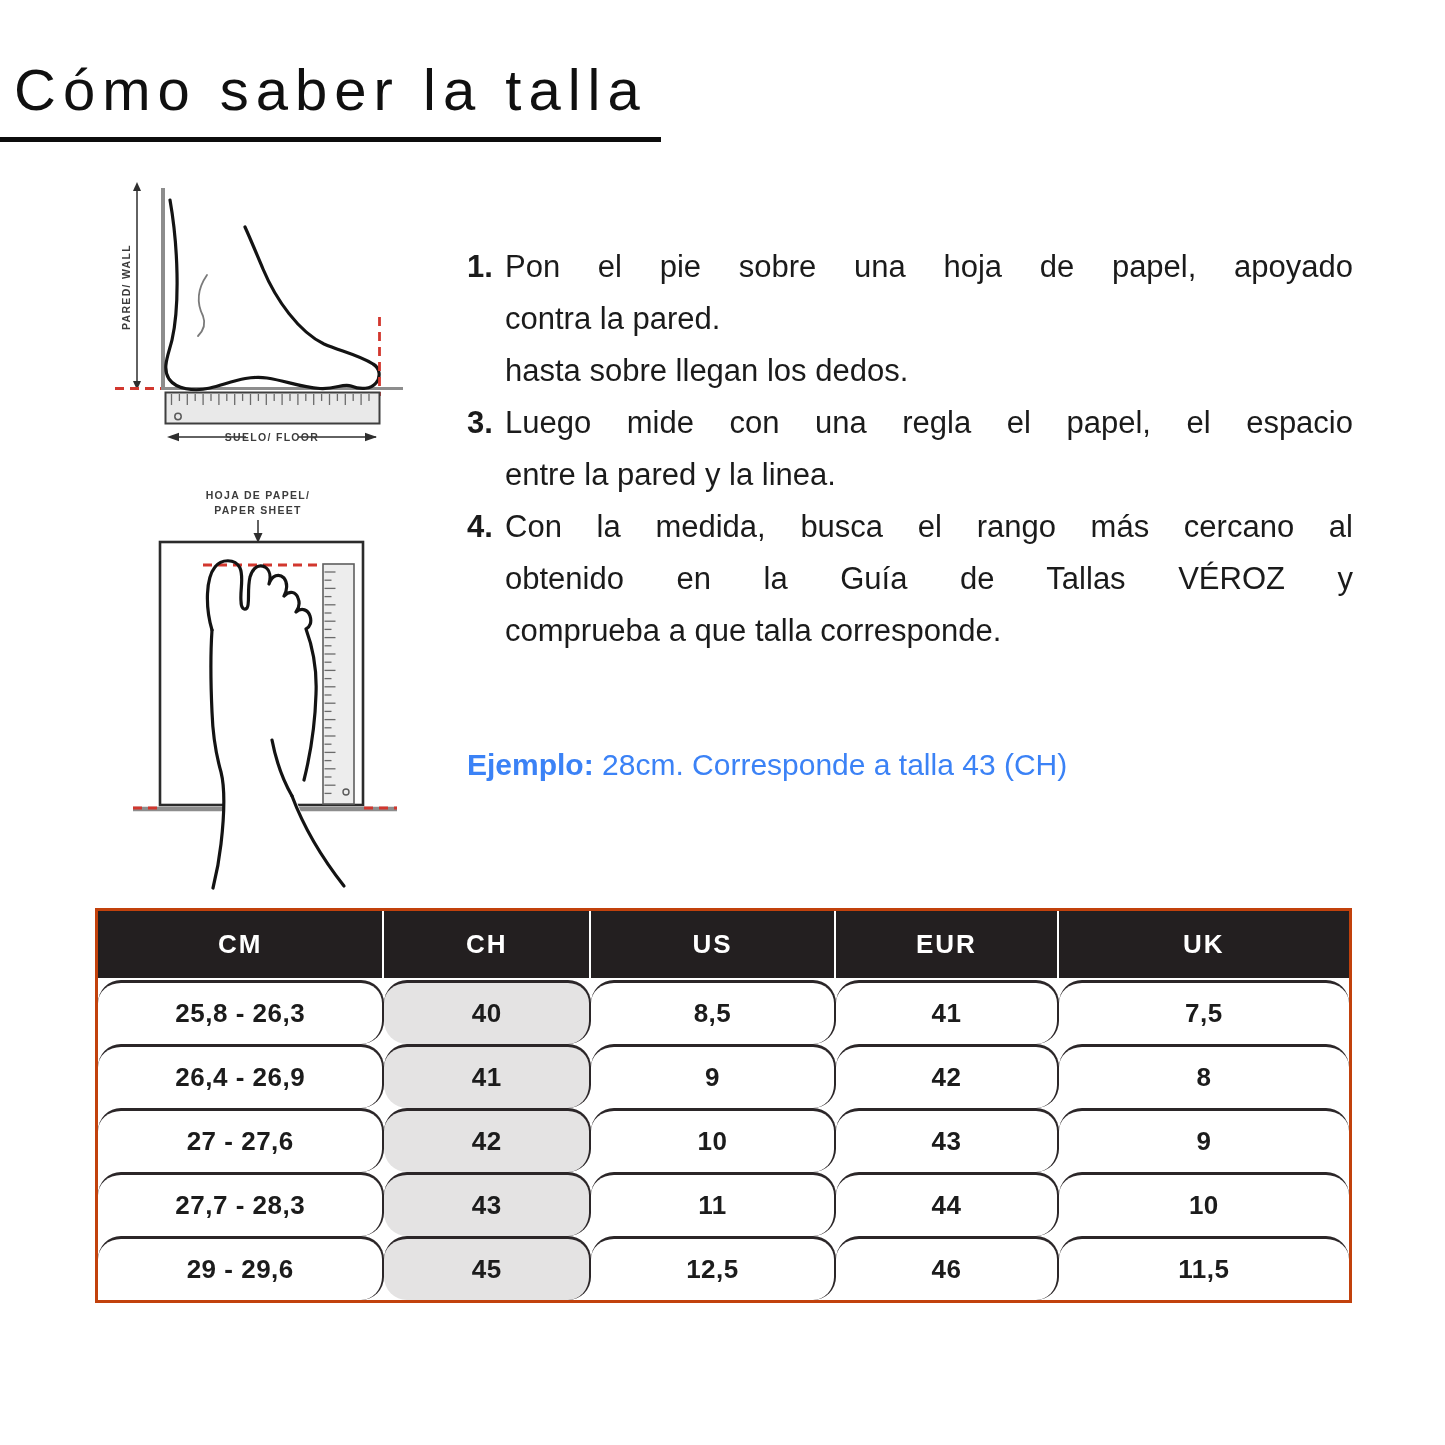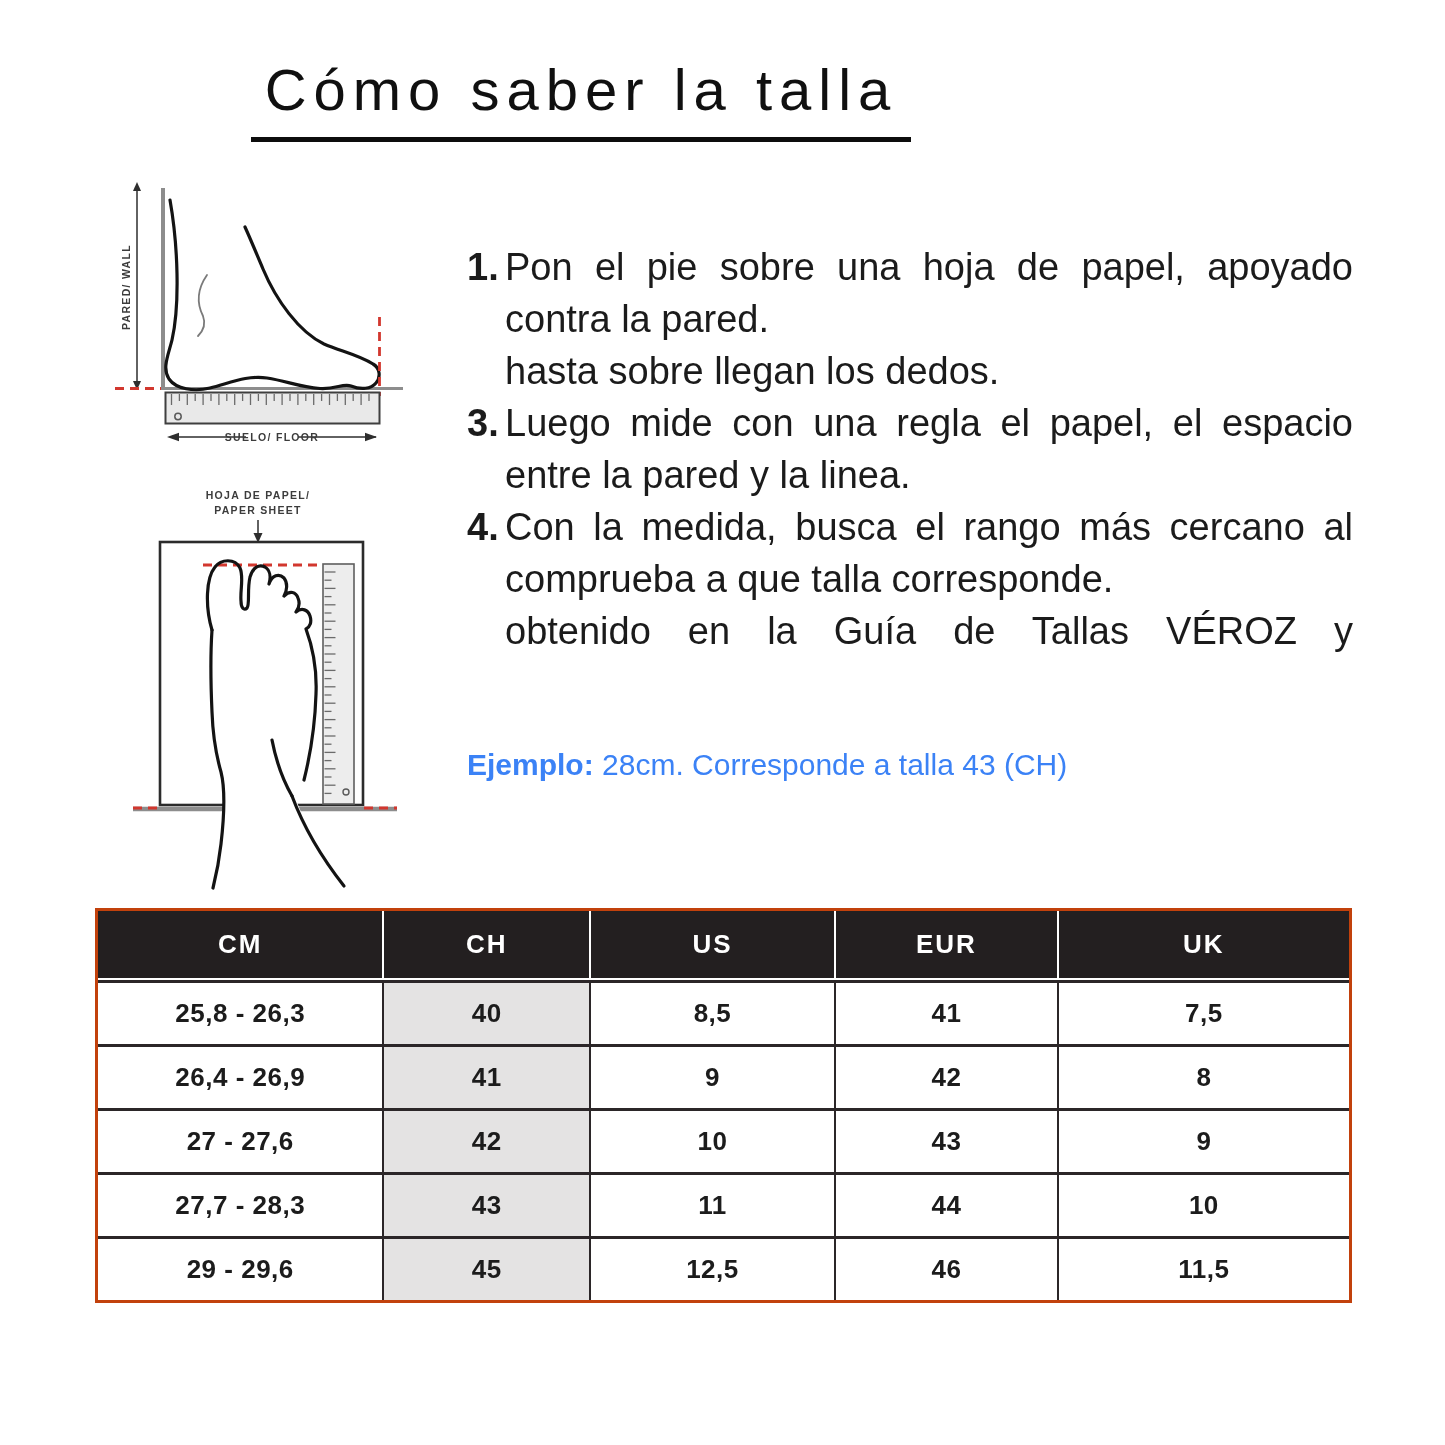--- a/index.html
+++ b/index.html
@@ -1,62 +1,62 @@
 <!DOCTYPE html>
 <html><head>
 <meta charset="utf-8">
 <style>
   html,body{margin:0;padding:0;background:#fff;}
   .page{
     position:relative;width:1445px;height:1445px;background:#fff;overflow:hidden;
     font-family:"Liberation Sans","DejaVu Sans",sans-serif;color:#1b1b1b;
   }
   
-  h1.title{position:absolute;top:56px;left:0;width:1162px;text-align:center;margin:0;font-weight:400;}
+  h1.title{position:absolute;top:56px;left:0;width:1162px;margin:0;font-weight:400;}
   .title-text{
     display:inline-block;font-size:58px;letter-spacing:7px;color:#101010;
     border-bottom:5px solid #0d0d0d;padding:0 14px 14px 14px;font-weight:400;
   }
   
   .diag{position:absolute;}
   .diag1{left:100px;top:170px;width:340px;height:300px;}
   .diag2{left:105px;top:478px;width:345px;height:415px;}
   .diag text{font-family:"Liberation Sans","DejaVu Sans",sans-serif;font-size:10.5px;font-weight:700;letter-spacing:1.3px;fill:#3c3c3c;}
   .ink{stroke:#131313;stroke-width:3.2;fill:none;stroke-linecap:round;stroke-linejoin:round;}
   .thin-gray{stroke:#7a7a7a;stroke-width:1.8;fill:none;stroke-linecap:round;}
   .red-dash{stroke:#d2372e;stroke-width:2.8;stroke-dasharray:9 6;fill:none;}
   .gray-line{stroke:#8d8d8d;fill:none;}
   .measure{stroke:#2e2e2e;stroke-width:1.5;fill:none;}
   .arrowhead{fill:#2e2e2e;stroke:none;}
   .ruler-box{fill:#e9e9e9;stroke:#3f3f3f;stroke-width:2;}
   .ruler-box2{fill:#ededed;stroke:#5e5e5e;stroke-width:1.6;}
   .tickline{stroke:#6b6b6b;stroke-width:1.3;}
   
-  .instructions{position:absolute;left:467px;top:241px;width:886px;font-size:38px;color:#1b1b1b;}
+  .instructions{position:absolute;left:467px;top:241px;width:886px;font-size:31px;color:#1b1b1b;}
   .instr-line{line-height:52px;min-height:52px;}
   .instr-line.just{text-align:justify;text-align-last:justify;}
   .instr-line.cont{padding-left:38px;}
   .num{font-weight:700;display:inline-block;width:38px;}
   
   .example{position:absolute;left:467px;top:742px;margin:0;font-size:30px;line-height:46px;color:#3b82f6;}
   .ex-label{font-weight:700;}
   
   .size-table{
     position:absolute;left:95px;top:908px;width:1257px;
     border-collapse:separate;border-spacing:0;table-layout:fixed;
     border:3px solid #c2410c;
   }
   .size-table th{
     background:#231f20;color:#ffffff;font-size:26px;font-weight:700;letter-spacing:2px;
     height:65px;border-right:2px solid #ffffff;border-bottom:2px solid #ffffff;text-align:center;
   }
   .size-table th:last-child{border-right:none;}
   .size-table td{
     text-align:center;font-size:26px;font-weight:700;color:#1c1c1c;height:59px;
-    border-top:3px solid #2b2628;border-right:2px solid #2b2628;background:#fff;letter-spacing:0.5px;
+    border-top:3px solid #2b2628;border-right:2px solid #2b2628;background:#fff;letter-spacing:0.5px;border-radius:23px;
   }
   .size-table td:last-child{border-right:none;}
   .size-table td.ch-col{background:#e4e3e3;margin-top:24px;}
 </style>
 </head>
 <body>
 
 <div class="page">
 
   <h1 class="title"><span class="title-text">Cómo saber la talla</span></h1>
@@ -219,22 +219,22 @@
     <path class="ink" d="M 187,318 C 199,350 217,380 239,408"></path>
   </svg>
 
   <div class="instructions">
       <div class="instr-line just"><span class="num">1.</span>Pon el pie sobre una hoja de papel, apoyado</div>
       <div class="instr-line cont">contra la pared.</div>
       <div class="instr-line cont">hasta sobre llegan los dedos.</div>
       <div class="instr-line just"><span class="num">3.</span>Luego mide con una regla el papel, el espacio</div>
       <div class="instr-line cont">entre la pared y la linea.</div>
       <div class="instr-line just"><span class="num">4.</span>Con la medida, busca el rango más cercano al</div>
+      <div class="instr-line cont just">obtenido en la Guía de Tallas VÉROZ y</div>
       <div class="instr-line cont">comprueba a que talla corresponde.</div>
-      <div class="instr-line cont just">obtenido en la Guía de Tallas VÉROZ y</div>
     </div>
 
   <p class="example"><span class="ex-label">Ejemplo:</span><span> 28cm. Corresponde a talla 43 (CH)</span></p>
 
   <table class="size-table">
     <colgroup>
       <col style="width:22.9%">
         <col style="width:16.5%">
         <col style="width:19.6%">
         <col style="width:17.8%">

